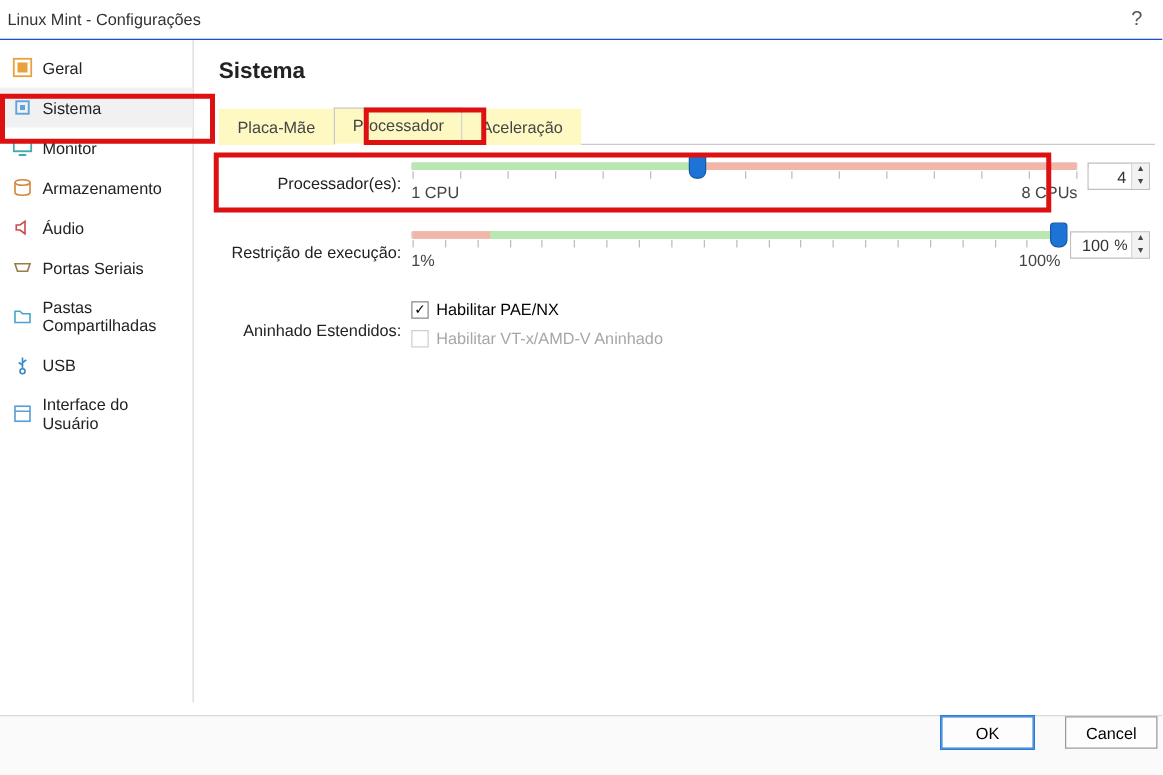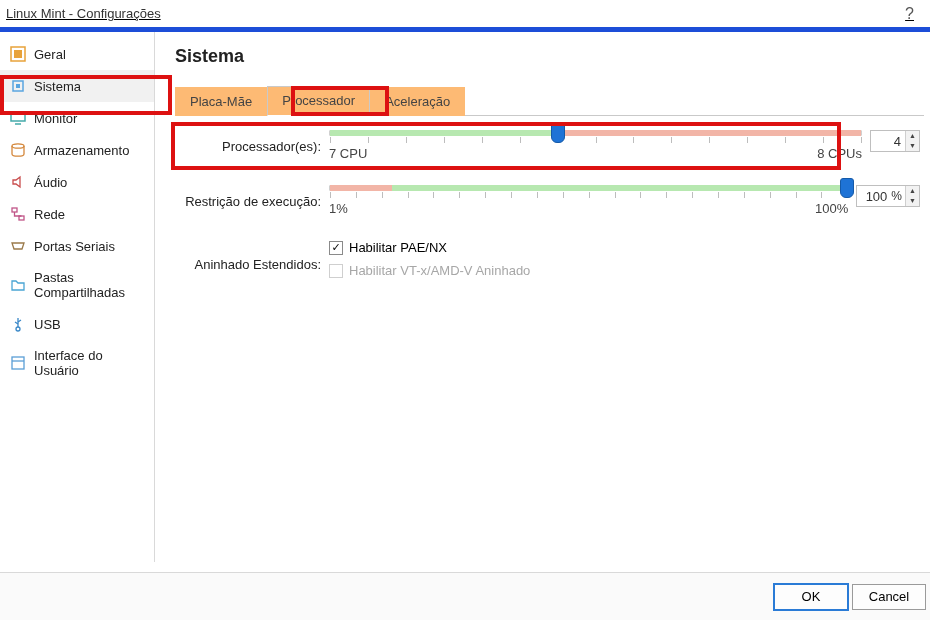--- a/index.html
+++ b/index.html
@@ -1,34 +1,34 @@
 <!DOCTYPE html>
 <html><head>
 <meta charset="utf-8">
 <style>
   * { box-sizing: border-box; margin: 0; padding: 0; font-family: "Segoe UI", Tahoma, sans-serif; font-size: 13px; }
   body { background: #fff; width: 930px; height: 620px; overflow: hidden; position: relative; }
 
-  .titlebar { height: 32px; display: flex; align-items: center; padding: 0 10px 0 6px; border-bottom: 5px solid #1d4ed8; text-decoration: underline; }
+  .titlebar { height: 32px; display: flex; align-items: center; padding: 0 10px 0 6px; border-bottom: 1px solid #1d4ed8; }
   .titlebar .title { flex: 1; color: #333; }
   .titlebar .help { color: #555; font-size: 16px; padding: 0 6px; cursor: default; }
 
   .body { display: flex; height: 530px; }
 
   .sidebar { width: 155px; border-right: 1px solid #d9d9d9; padding-top: 6px; }
   .side-item { display: flex; align-items: center; gap: 8px; padding: 8px 10px; cursor: pointer; color: #222; }
   .side-item.selected { background: #f1f1f1; }
   .side-item .ico { width: 16px; height: 16px; display: inline-flex; align-items: center; justify-content: center; }
   .side-item .ico svg { width: 16px; height: 16px; }
 
   .main { flex: 1; padding: 14px 6px 0 20px; position: relative; }
   .page-title { font-size: 18px; font-weight: 600; color: #222; margin-bottom: 18px; }
 
   .tabs { display: flex; align-items: flex-end; border-bottom: 1px solid #c9c9c9; }
-  .tab { padding: 6px 14px 7px; border: 1px solid transparent; border-bottom: none; color: #444; cursor: pointer; position: relative; top: 1px; background: #fdba74; }
+  .tab { padding: 6px 14px 7px; border: 1px solid transparent; border-bottom: none; color: #444; cursor: pointer; position: relative; top: 1px; background: #fef9c3; }
   .tab.active { border-color: #c9c9c9; border-bottom: 1px solid #fff; }
 
   .form { padding: 14px 4px 0 4px; }
 
   .row { display: flex; align-items: center; margin-bottom: 24px; }
   .row .label { width: 150px; text-align: right; padding-right: 8px; padding-top: 2px; color: #222; }
   .row .control { flex: 1; display: flex; align-items: flex-start; gap: 8px; }
 
   .slider-wrap { flex: 1; position: relative; }
   .track { height: 6px; background: #e3e3e3; border: 1px solid #d0d0d0; position: relative; border-radius: 1px; }
@@ -47,21 +47,21 @@
   .spin .arrows div { height: 10px; font-size: 7px; line-height: 9px; text-align: center; color: #444; background: #f2f2f2; cursor: pointer; }
   .spin .pct { padding: 0 3px 0 0; color: #333; font-size: 12px; }
 
   .checkrow { display: flex; align-items: center; gap: 6px; margin-bottom: 8px; }
   .checkrow.disabled { color: #a7a7a7; }
   .chk { width: 14px; height: 14px; border: 1px solid #8a8a8a; display: inline-flex; align-items: center; justify-content: center; font-size: 11px; background: #fff; }
   .checkrow.disabled .chk { border-color: #cfcfcf; }
 
   .hl-red { position: absolute; border: 4px solid #d11; pointer-events: none; }
 
-  .footer { position: absolute; left: 0; right: 0; bottom: 0; height: 48px; border-top: 1px solid #d9d9d9; display: flex; align-items: center; justify-content: flex-end; gap: 4px; padding: 0 4px; background: #fafafa; }
+  .footer { position: absolute; left: 0; right: 0; bottom: 0; height: 48px; border-top: 1px solid #d9d9d9; display: flex; align-items: flex-start; justify-content: flex-end; gap: 25px; padding: 0 4px; background: #fafafa; }
   .btn { min-width: 74px; height: 26px; border: 1px solid #9a9a9a; background: #fdfdfd; cursor: pointer; padding: 0 12px; }
   .btn.primary { border: 1px solid #2a7bd6; outline: 1px solid #2a7bd6; }
 </style>
 </head>
 <body>
 
 <div class="titlebar">
   <span class="title">Linux Mint - Configurações</span>
   <span class="help">?</span>
 </div>
@@ -104,30 +104,20 @@
         </span>
       <span>Armazenamento</span>
     </div>
     <div class="side-item">
       <span class="ico">
           <svg viewBox="0 0 16 16">
             <path d="M3 6v4h3l4 3V3L6 6H3z" fill="none" stroke="#c94d4d" stroke-width="1.3"></path>
           </svg>
         </span>
       <span>Áudio</span>
-    </div>
-    <div class="side-item">
-      <span class="ico">
-          <svg viewBox="0 0 16 16">
-            <rect x="2" y="2" width="5" height="4" fill="none" stroke="#c05588" stroke-width="1.3"></rect>
-            <rect x="9" y="10" width="5" height="4" fill="none" stroke="#c05588" stroke-width="1.3"></rect>
-            <path d="M4.5 6v4h7" fill="none" stroke="#c05588" stroke-width="1.3"></path>
-          </svg>
-        </span>
-      <span>Rede</span>
     </div>
     <div class="side-item">
       <span class="ico">
           <svg viewBox="0 0 16 16">
             <path d="M2 5h12l-2 6H4z" fill="none" stroke="#9a7a4a" stroke-width="1.3"></path>
           </svg>
         </span>
       <span>Portas Seriais</span>
     </div>
     <div class="side-item">
@@ -190,21 +180,21 @@
                   <div class="tick" style="left: 64.2857%;"></div>
                   <div class="tick" style="left: 71.4286%;"></div>
                   <div class="tick" style="left: 78.5714%;"></div>
                   <div class="tick" style="left: 85.7143%;"></div>
                   <div class="tick" style="left: 92.8571%;"></div>
                   <div class="tick" style="left: 100%;"></div>
                 </div>
               <div class="handle" id="proc-handle" style="left: 43%;"></div>
             </div>
             <div class="range-labels">
-              <span>7 CPU</span>
+              <span>1 CPU</span>
               <span>8 CPUs</span>
             </div>
           </div>
           <div class="spin">
             <input readonly="" value="4" style="">
             <div class="arrows">
                 <div>▲</div>
                 <div>▼</div>
               </div>
           </div>

